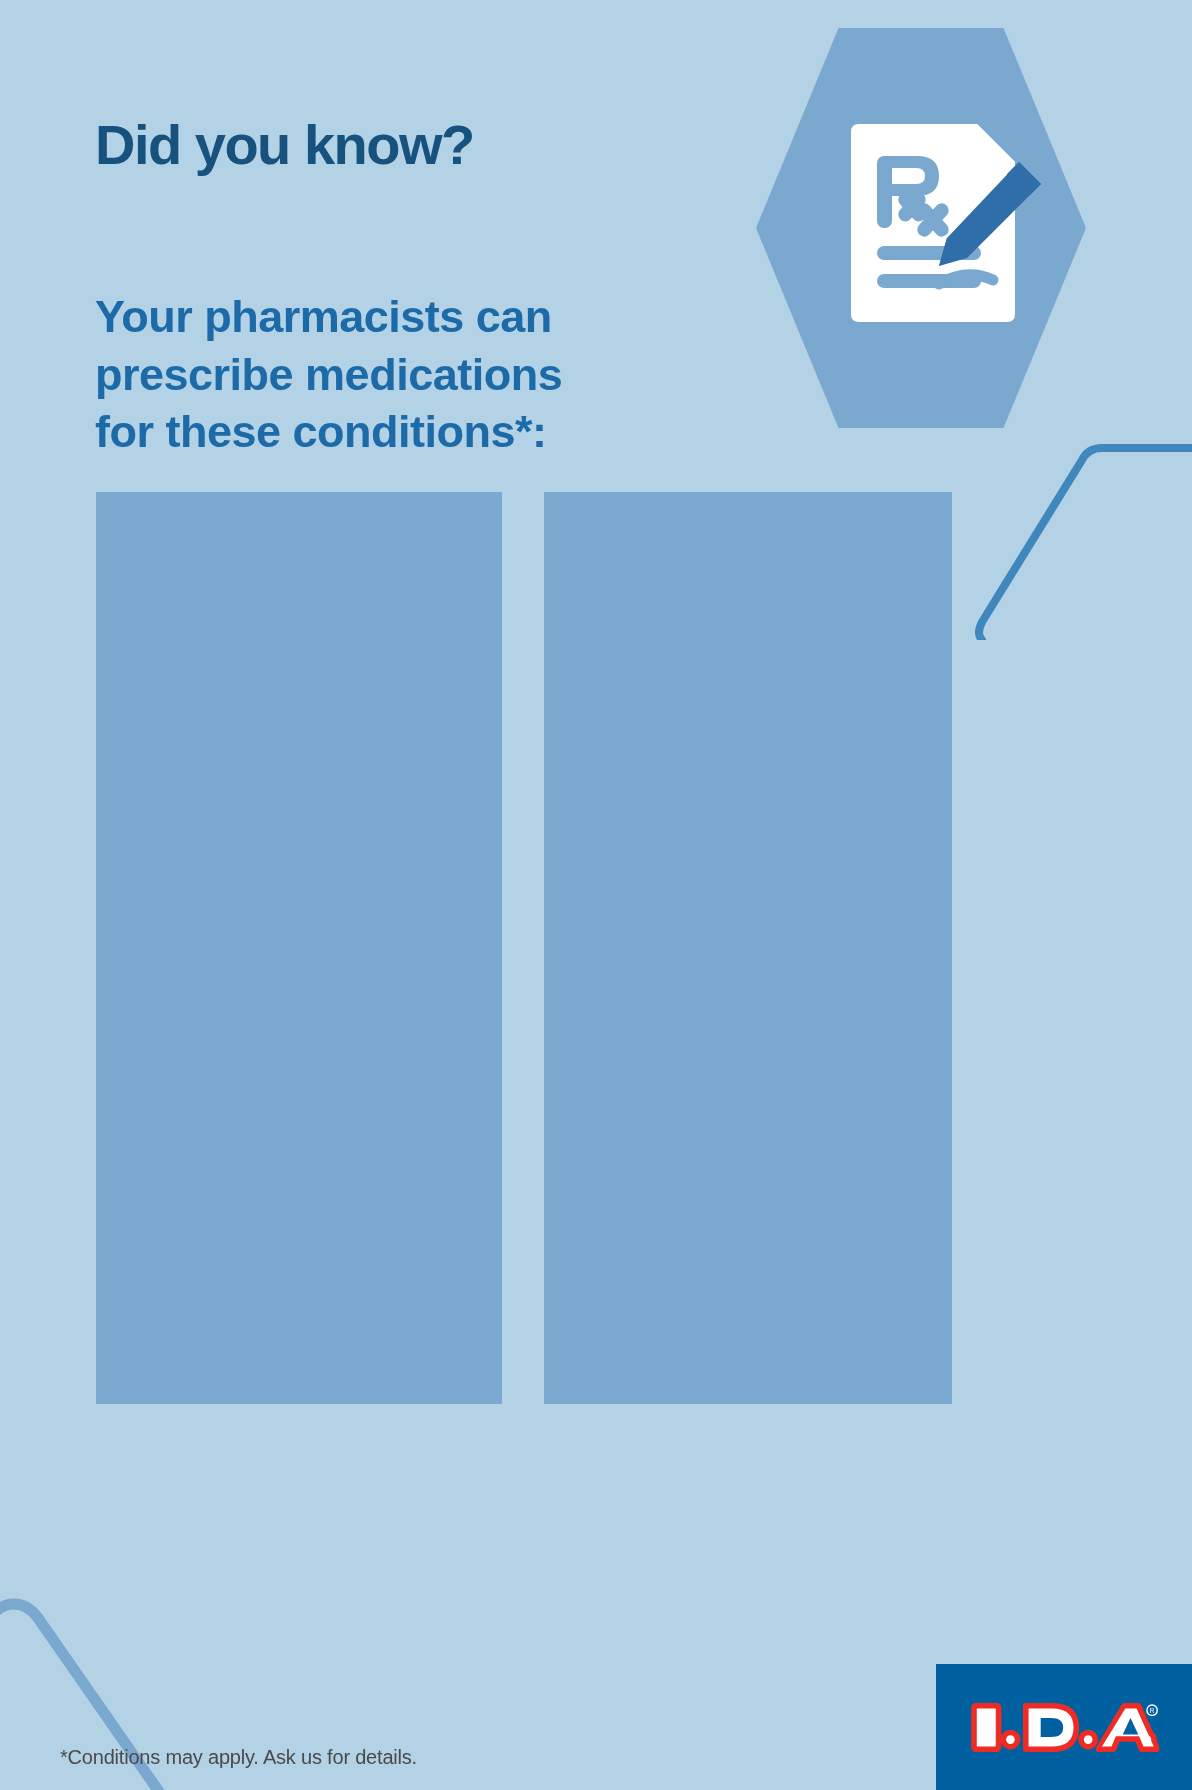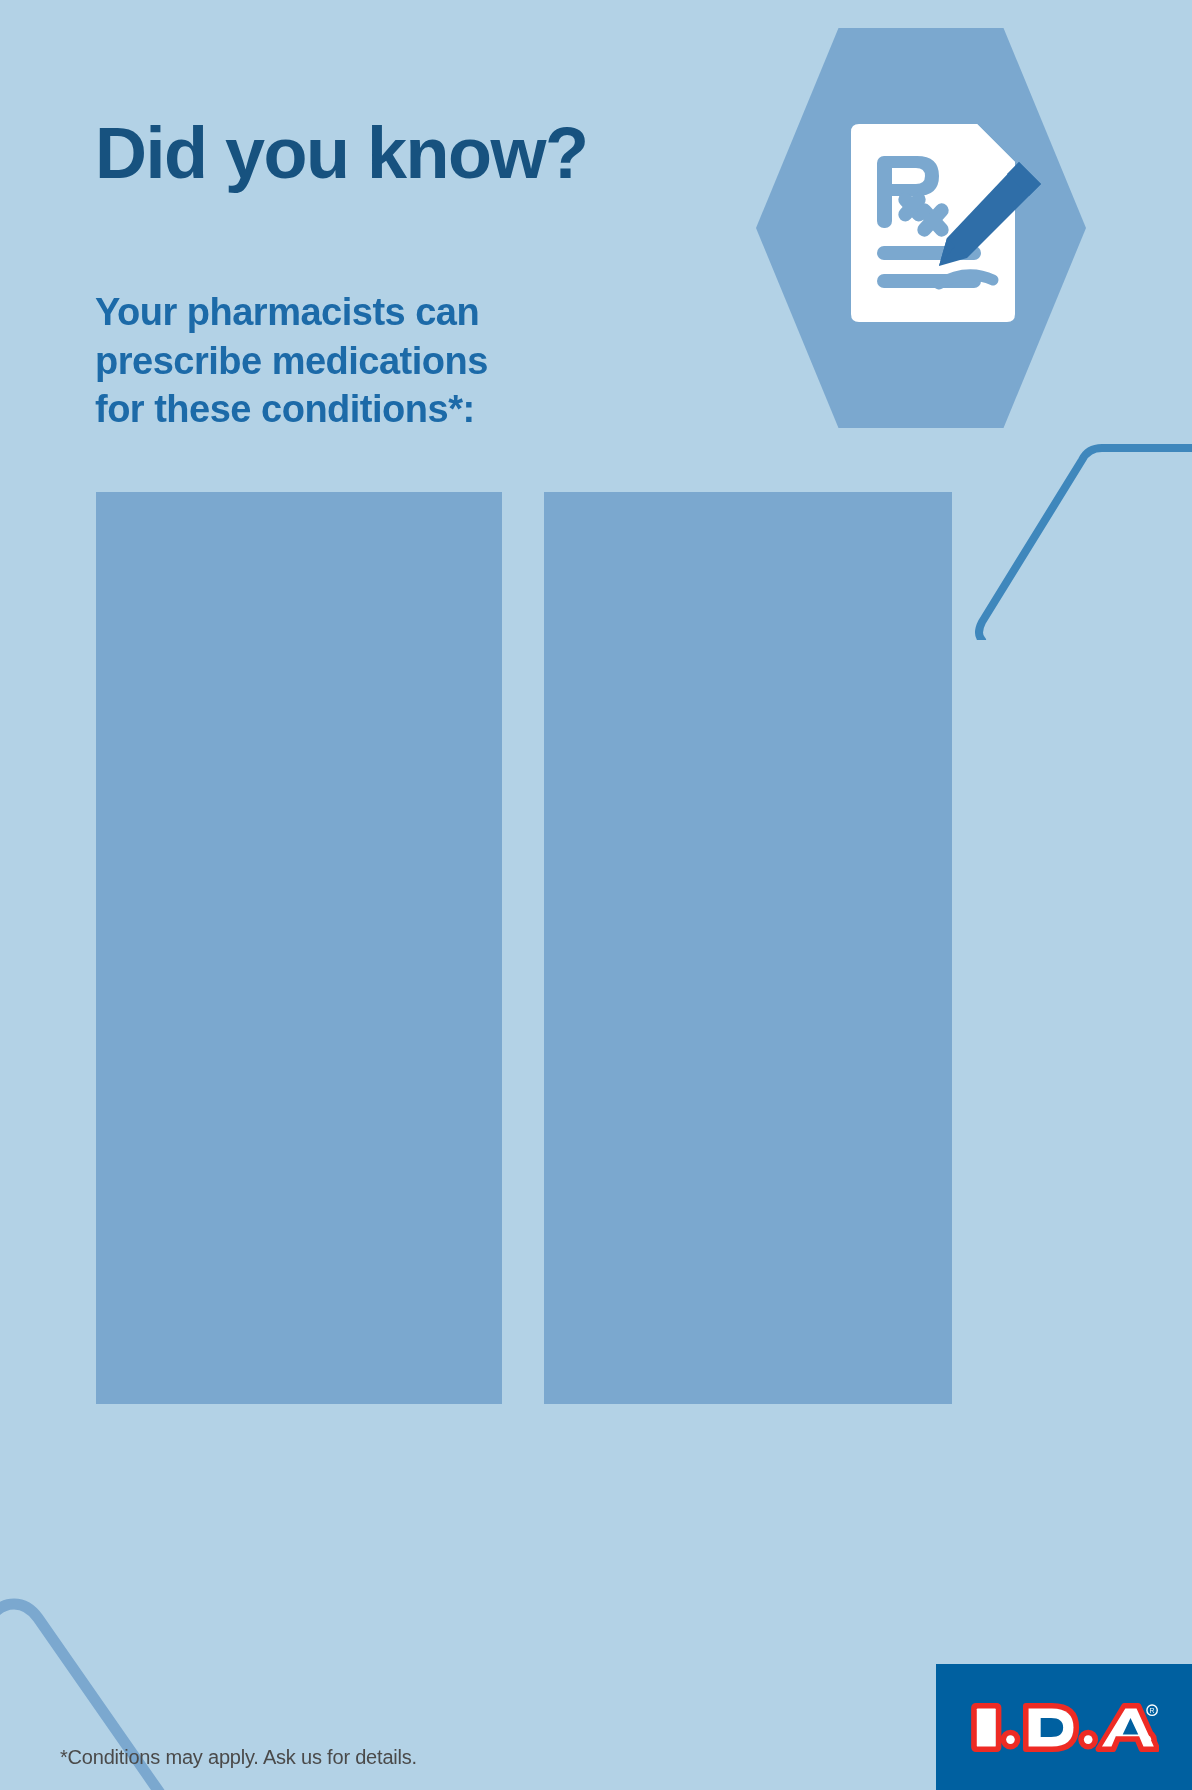--- a/index.html
+++ b/index.html
@@ -37,32 +37,32 @@
     height: 400px;
   }
   
   .hex-svg { position: absolute; }
 
   
   .headline {
     position: absolute;
     left: 95px;
     top: 118px;
-    font-size: 72px;
+    font-size: 56px;
     line-height: 0.98;
     font-weight: bold;
     color: #17527f;
     letter-spacing: -1.5px;
   }
 
   .subhead {
     position: absolute;
     left: 95px;
     top: 288px;
-    font-size: 38px;
+    font-size: 45px;
     line-height: 1.28;
     font-weight: bold;
     color: #1c6aa8;
     letter-spacing: -0.5px;
     white-space: pre-line;
   }
 
   
   .columns {
     position: absolute;

